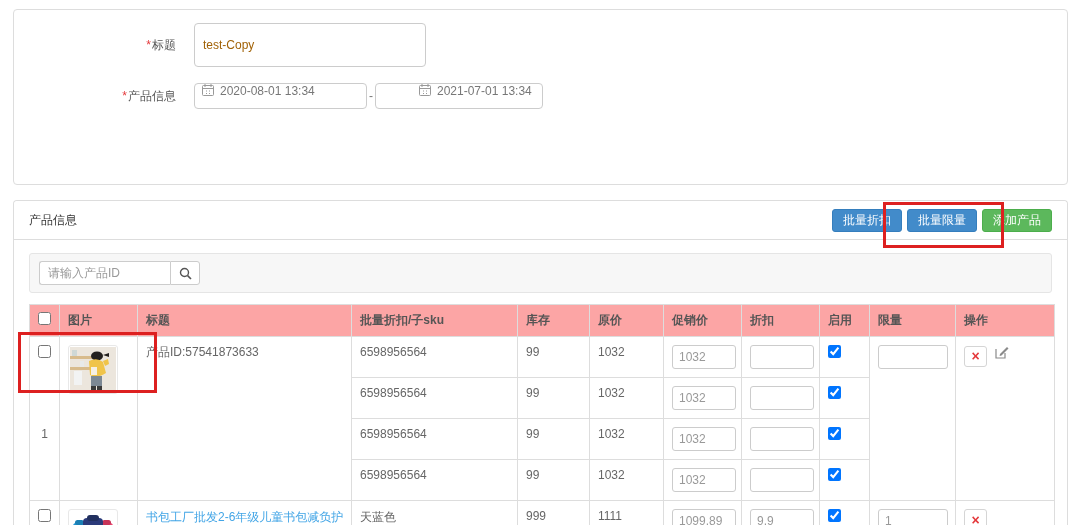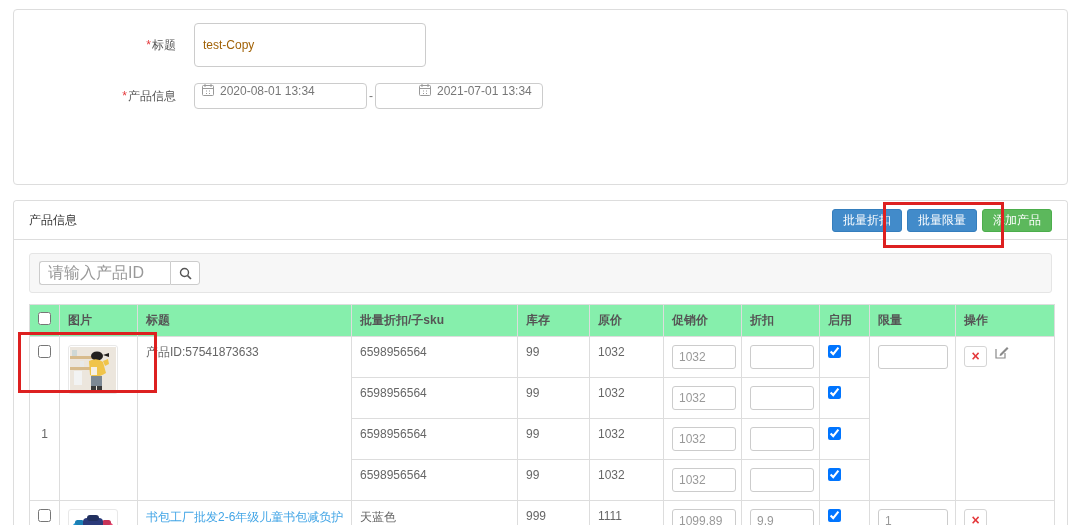--- a/index.html
+++ b/index.html
@@ -55,33 +55,33 @@
   }
   .btn-blue { background: #428bca; border-color: #357ebd; }
   .btn-green { background: #5cb85c; border-color: #4cae4c; }
   
   .search-well {
     background: #f7f7f7; border: 1px solid #e5e5e5; border-radius: 3px;
     height: 40px; padding: 7px 9px; display: flex; margin-bottom: 11px;
   }
   #search-input {
     width: 131px; height: 24px; border: 1px solid #ccc; border-radius: 3px 0 0 3px;
-    padding: 0 8px; font-size: 16px; color: #6d28d9; border-right: none;
+    padding: 0 8px; font-size: 12px; color: #6d28d9; border-right: none;
     font-family: "Liberation Sans", sans-serif;
   }
   #search-input::placeholder { color: #999; }
   .search-btn {
     width: 30px; height: 24px; border: 1px solid #ccc; border-radius: 0 3px 3px 0;
     background: #fff; display: flex; align-items: center; justify-content: center;
     cursor: pointer;
   }
   
   table { border-collapse: collapse; width: 1025px; table-layout: fixed; background: #fff; }
   th, td { border: 1px solid #ddd; padding: 8px; vertical-align: top; text-align: left; }
-  th { background: #86efac; color: #555; font-weight: bold; height: 28px; padding: 7px 8px; }
+  th { background: #fca5a5; color: #555; font-weight: bold; height: 28px; padding: 7px 8px; }
   .sku-row td { height: 41px; color: #666; }
   td.merged { vertical-align: top; }
   .cell-input {
     width: 64px; height: 24px; border: 1px solid #ccc; border-radius: 3px;
     padding: 0 6px; font-size: 12px; color: #999;
     font-family: "Liberation Sans", sans-serif;
   }
   .cell-input.limit { width: 70px; }
   .select-cell { text-align: center; position: relative; }
   .row-index {

